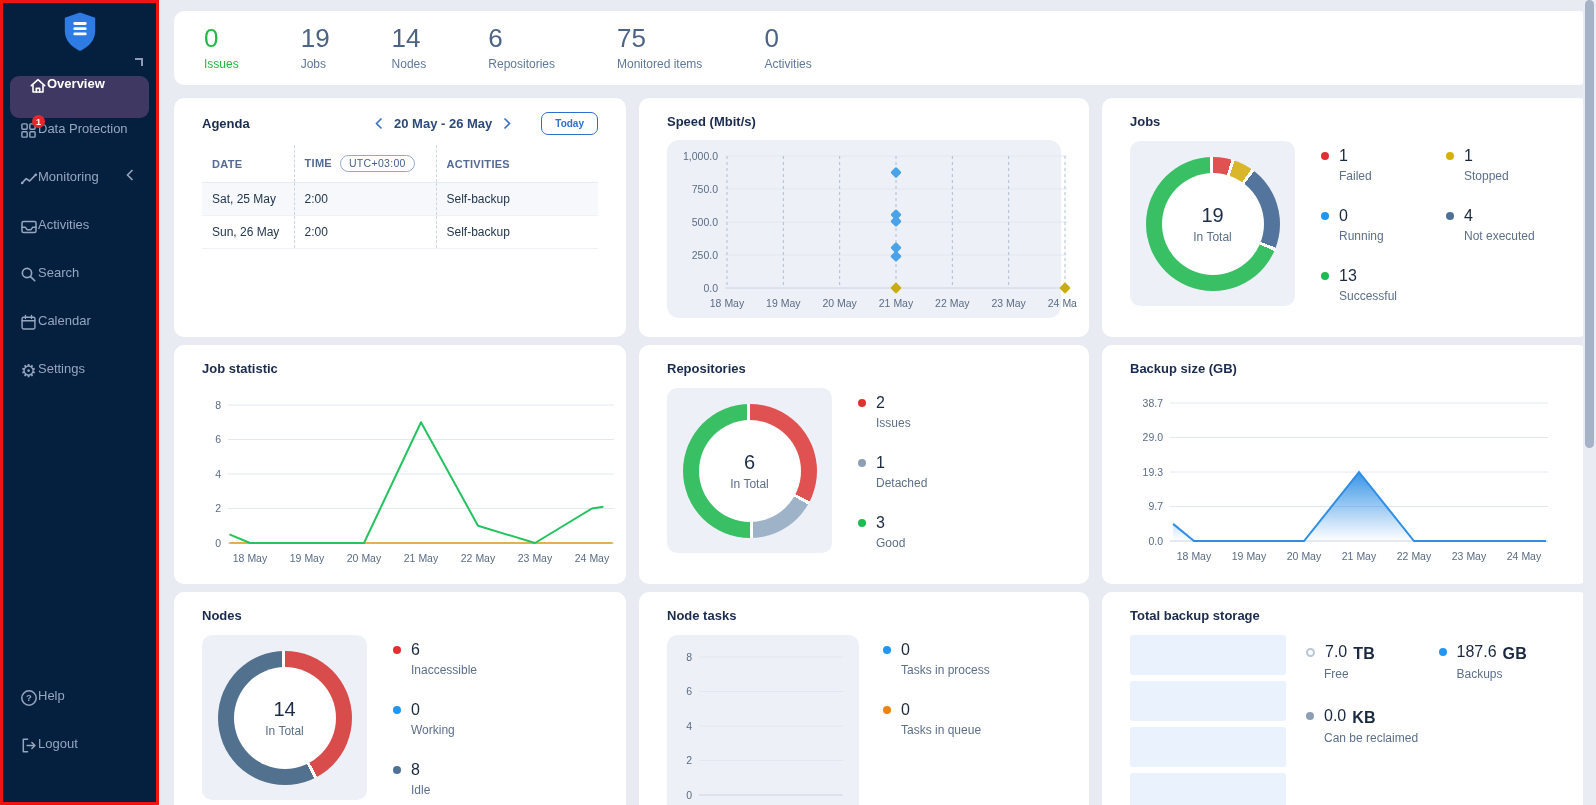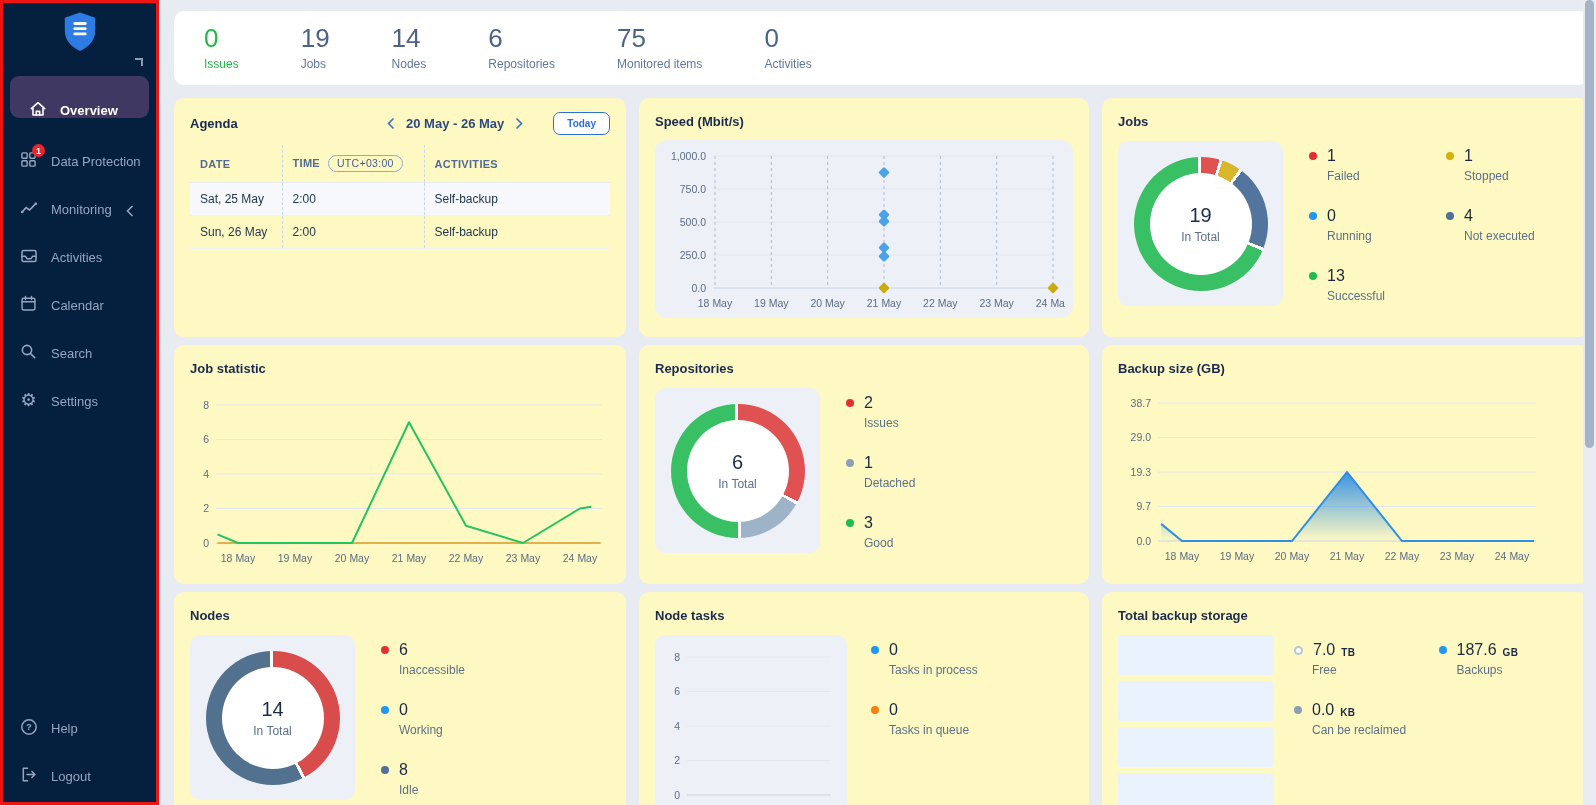--- a/index.html
+++ b/index.html
@@ -7,21 +7,21 @@
     font-family:"Liberation Sans", sans-serif; }
   .app { width:1596px; height:805px; display:flex; position:relative; overflow:hidden; }
 
   
   .sidebar { width:159px; flex-shrink:0; background:#05203f; border:3px solid #ee1414;
     display:flex; flex-direction:column; position:relative; }
   .logo-wrap { padding-top:8px; display:flex; justify-content:center; }
   .corner-ic { position:absolute; top:55px; right:13px; width:8px; height:8px;
     border-top:2px solid #8c9ab3; border-right:2px solid #8c9ab3; cursor:pointer; }
   .side-nav { margin-top:16px; }
-  .nav-item { height:48px; display:flex; align-items:flex-end; gap:13px;
+  .nav-item { height:48px; display:flex; align-items:flex-start; 
     padding:0 8px 0 16px; color:#97a6bf; font-size:13px; cursor:pointer; position:relative; }
   .nav-item.active { height:42px; margin:3px 7px; padding-left:18px; border-radius:9px;
     background:#3e3862; color:#fff; font-weight:700; }
   .nav-icon { width:19px; height:19px; display:flex; align-items:center; justify-content:center;
     position:relative; flex-shrink:0; color:inherit; }
   .nav-icon .uni { font-size:18px; line-height:18px; }
   .badge { position:absolute; top:-6px; right:-7px; min-width:13px; height:13px; border-radius:7px;
     background:#e8262d; color:#fff; font-size:9px; font-weight:700; display:flex;
     align-items:center; justify-content:center; padding:0 3px; }
   .nav-chev { margin-left:auto; margin-right:14px; display:flex; color:#97a6bf; }
@@ -29,21 +29,21 @@
 
   
   .main { flex:1; padding:11px 7px 0 15px; overflow:hidden; }
   .stats-card { height:74px; background:#fff; border-radius:10px; display:flex;
     align-items:center; padding-left:30px; gap:62px; margin-bottom:13px; }
   .stat { cursor:pointer; }
   .stat-value { font-size:26px; color:#4c6386; line-height:1; }
   .stat-label { font-size:12px; color:#60789b; margin-top:6px; }
 
   .grid { display:grid; grid-template-columns:452px 450px 1fr; grid-auto-rows:239px; gap:8px 13px; }
-  .card { background:#fef9c3; border-radius:10px; padding:14px 16px; overflow:hidden; }
+  .card { background:#ffffff; border-radius:10px; padding:14px 28px; overflow:hidden; }
   .card-title { font-size:13px; font-weight:700; color:#1a2b4e; }
 
   
   .agenda-head { display:flex; align-items:center; }
   .range-nav { margin-left:auto; display:flex; align-items:center; gap:11px;
     color:#2c4a7c; font-size:13px;font-weight:bold; }
   .chev-btn { color:#3a71c4; display:flex; cursor:pointer; }
   .today-btn { margin-left:30px; border:1px solid #2f6fd0; color:#2f6fd0; background:#fff;
     border-radius:7px; padding:5px 13px; font-size:10px; font-weight:700; cursor:pointer; }
   table.agenda { width:100%; border-collapse:collapse; margin-top:10px; font-size:12px; table-layout:fixed; }
@@ -65,21 +65,21 @@
     display:flex; align-items:center; justify-content:center; flex-shrink:0; }
   .donut { width:134px; height:134px; border-radius:50%; position:relative; }
   .hole { position:absolute; inset:16px; background:#fff; border-radius:50%;
     display:flex; flex-direction:column; align-items:center; justify-content:center; }
   .hole .tot { font-size:20px; color:#1d2c49; }
   .hole .tot-lb { font-size:12px; color:#5d7089; margin-top:3px;text-align:right; }
   .legend { display:grid; gap:24px 10px; align-content:start; margin-top:6px; flex:1; }
   .leg-top { display:flex; align-items:center; gap:10px; font-size:16px; color:#1b2940; }
   .dot { width:8px; height:8px; border-radius:50%; flex-shrink:0; }
   .dot.hollow { background:#fff; border:2px solid #b9c6d8; width:9px; height:9px; }
-  .leg-unit { font-size:10px; font-weight:700; margin-left:-4px; padding-top:4px; letter-spacing:.3px; }
+  .leg-unit { font-size:16px; font-weight:700; margin-left:-4px; padding-top:4px; letter-spacing:.3px; }
   .leg-label { font-size:12px; color:#5d7089; margin:4px 0 0 18px; }
 
   
   .nt-row { display:flex; gap:24px; margin-top:11px; }
   .nt-panel { width:192px; height:210px; background:#edf1f7; border-radius:10px;
     padding:10px 6px; flex-shrink:0; }
   .st-row { display:flex; gap:20px; margin-top:11px; }
   .bars { width:156px; flex-shrink:0; display:flex; flex-direction:column; gap:6px; }
   .bar { height:40px; background:#e9f2fd; border-radius:3px; flex-shrink:0; }
 
@@ -146,36 +146,36 @@
           <span class="nav-icon">
             <svg viewBox="0 0 18 18" width="18" height="18" fill="none" stroke="currentColor" stroke-linecap="round" stroke-linejoin="round" stroke-width="1.5">
               <rect x="2" y="3.5" width="14" height="11" rx="1.5"></rect>
               <path d="M2 9.3h3.4l1.6 2.4h4l1.6-2.4H16"></path>
             </svg>
           </span>
           <span>Activities</span>
         </div>
         <div class="nav-item">
           <span class="nav-icon">
+            <svg viewBox="0 0 18 18" width="17" height="17" fill="none" stroke="currentColor" stroke-linecap="round" stroke-linejoin="round" stroke-width="1.7">
+              <circle cx="7.4" cy="7.4" r="4.9"></circle>
+              <path d="M11.2 11.2 15.6 15.6"></path>
+            </svg>
+          </span>
+          <span>Search</span>
+        </div>
+        <div class="nav-item">
+          <span class="nav-icon">
             <svg viewBox="0 0 18 18" width="17" height="17" fill="none" stroke="currentColor" stroke-linecap="round" stroke-linejoin="round" stroke-width="1.5">
               <rect x="2.2" y="3.4" width="13.6" height="12.4" rx="1.5"></rect>
               <path d="M2.2 7.2h13.6"></path>
               <path d="M5.8 1.6v3.2M12.2 1.6v3.2"></path>
             </svg>
           </span>
           <span>Calendar</span>
-        </div>
-        <div class="nav-item">
-          <span class="nav-icon">
-            <svg viewBox="0 0 18 18" width="17" height="17" fill="none" stroke="currentColor" stroke-linecap="round" stroke-linejoin="round" stroke-width="1.7">
-              <circle cx="7.4" cy="7.4" r="4.9"></circle>
-              <path d="M11.2 11.2 15.6 15.6"></path>
-            </svg>
-          </span>
-          <span>Search</span>
         </div>
         <div class="nav-item">
           <span class="nav-icon">
             <span class="uni">⚙</span>
           </span>
           <span>Settings</span>
         </div>
       </nav>
     <div class="side-bottom" id="sidebar-bottom">
         <div class="nav-item">

